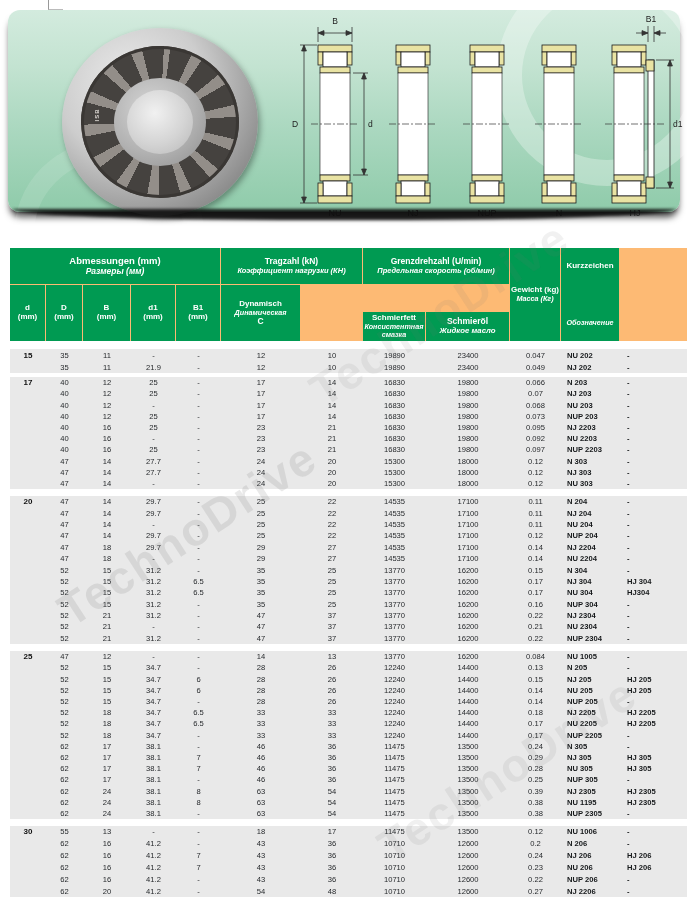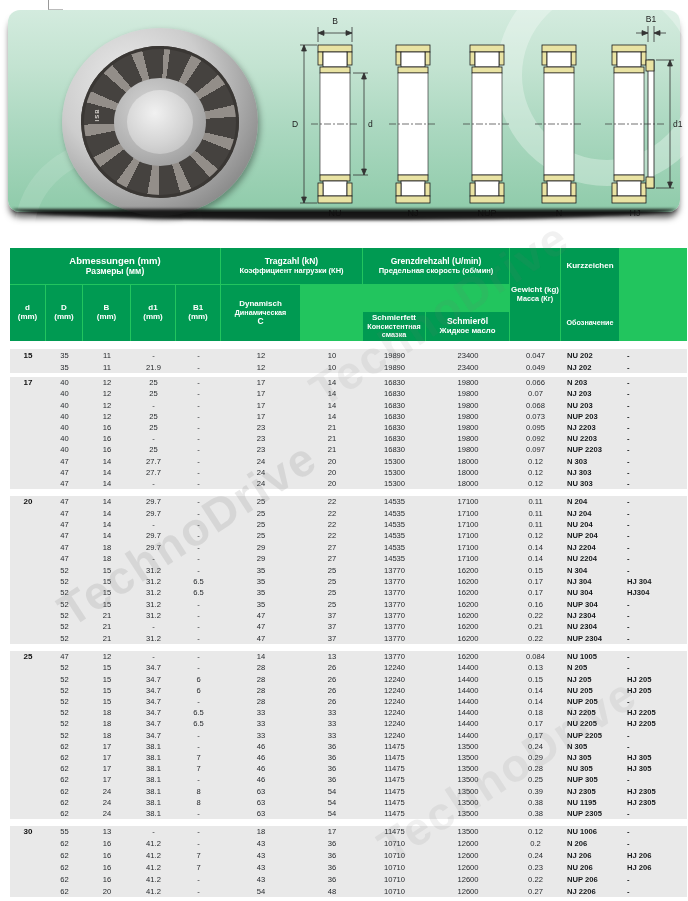--- a/index.html
+++ b/index.html
@@ -24,25 +24,25 @@
   .ph-cage{left:27px;top:22px;width:158px;height:152px;
      background:repeating-conic-gradient(from 8deg,#45423f 0deg 17deg,#938e89 17deg 26deg);
      box-shadow:inset 0 0 0 3px #3a3734;}
   .ph-inner{left:60px;top:54px;width:92px;height:88px;
      background:radial-gradient(circle at 40% 35%,#d6d6d6 0%,#b2b2b2 55%,#8d8d8d 100%);}
   .ph-bore{left:73px;top:66px;width:66px;height:64px;
      background:radial-gradient(circle at 42% 36%,#f1f1f1 0%,#d4d4d4 55%,#b7b7b7 100%);}
   .ph-brand{position:absolute;left:36px;top:88px;color:#d8d4cf;font-size:6px;letter-spacing:1px;
      transform:rotate(-90deg);font-weight:bold;}
   
-  .thead{position:absolute;left:10px;top:248px;width:677px;height:93px;background:#22c55e;}
+  .thead{position:absolute;left:10px;top:248px;width:677px;height:93px;background:#fdba74;}
   .hc{position:absolute;background:#009a52;color:#ffffff;display:flex;flex-direction:column;
       align-items:center;justify-content:center;text-align:center;line-height:1.12;box-sizing:border-box;}
   .de{font-weight:bold;font-size:9.5px;}
-  .ru{font-weight:bold;font-size:8.5px;}
+  .ru{font-style:italic;font-weight:bold;font-size:8.5px;}
   .sm .de{font-size:8px;}
   .sm .ru{font-size:7.2px;}
   .sym{font-weight:bold;font-size:8.5px;}
   .hc.left-al{align-items:flex-start;text-align:left;padding-left:5px;}
   .wm-ring{position:absolute;border-radius:50%;pointer-events:none;}
   
   .group{position:absolute;left:10px;width:677px;background:#e9e9e9;display:flex;flex-direction:column;}
   .trow{flex:1;display:grid;grid-template-columns:36px 37px 48px 45px 45px 80px 62px 63px 84px 51px 59px 66px;
         align-items:center;}
   .td{font-size:7.6px;color:#26292c;text-align:center;white-space:nowrap;}

